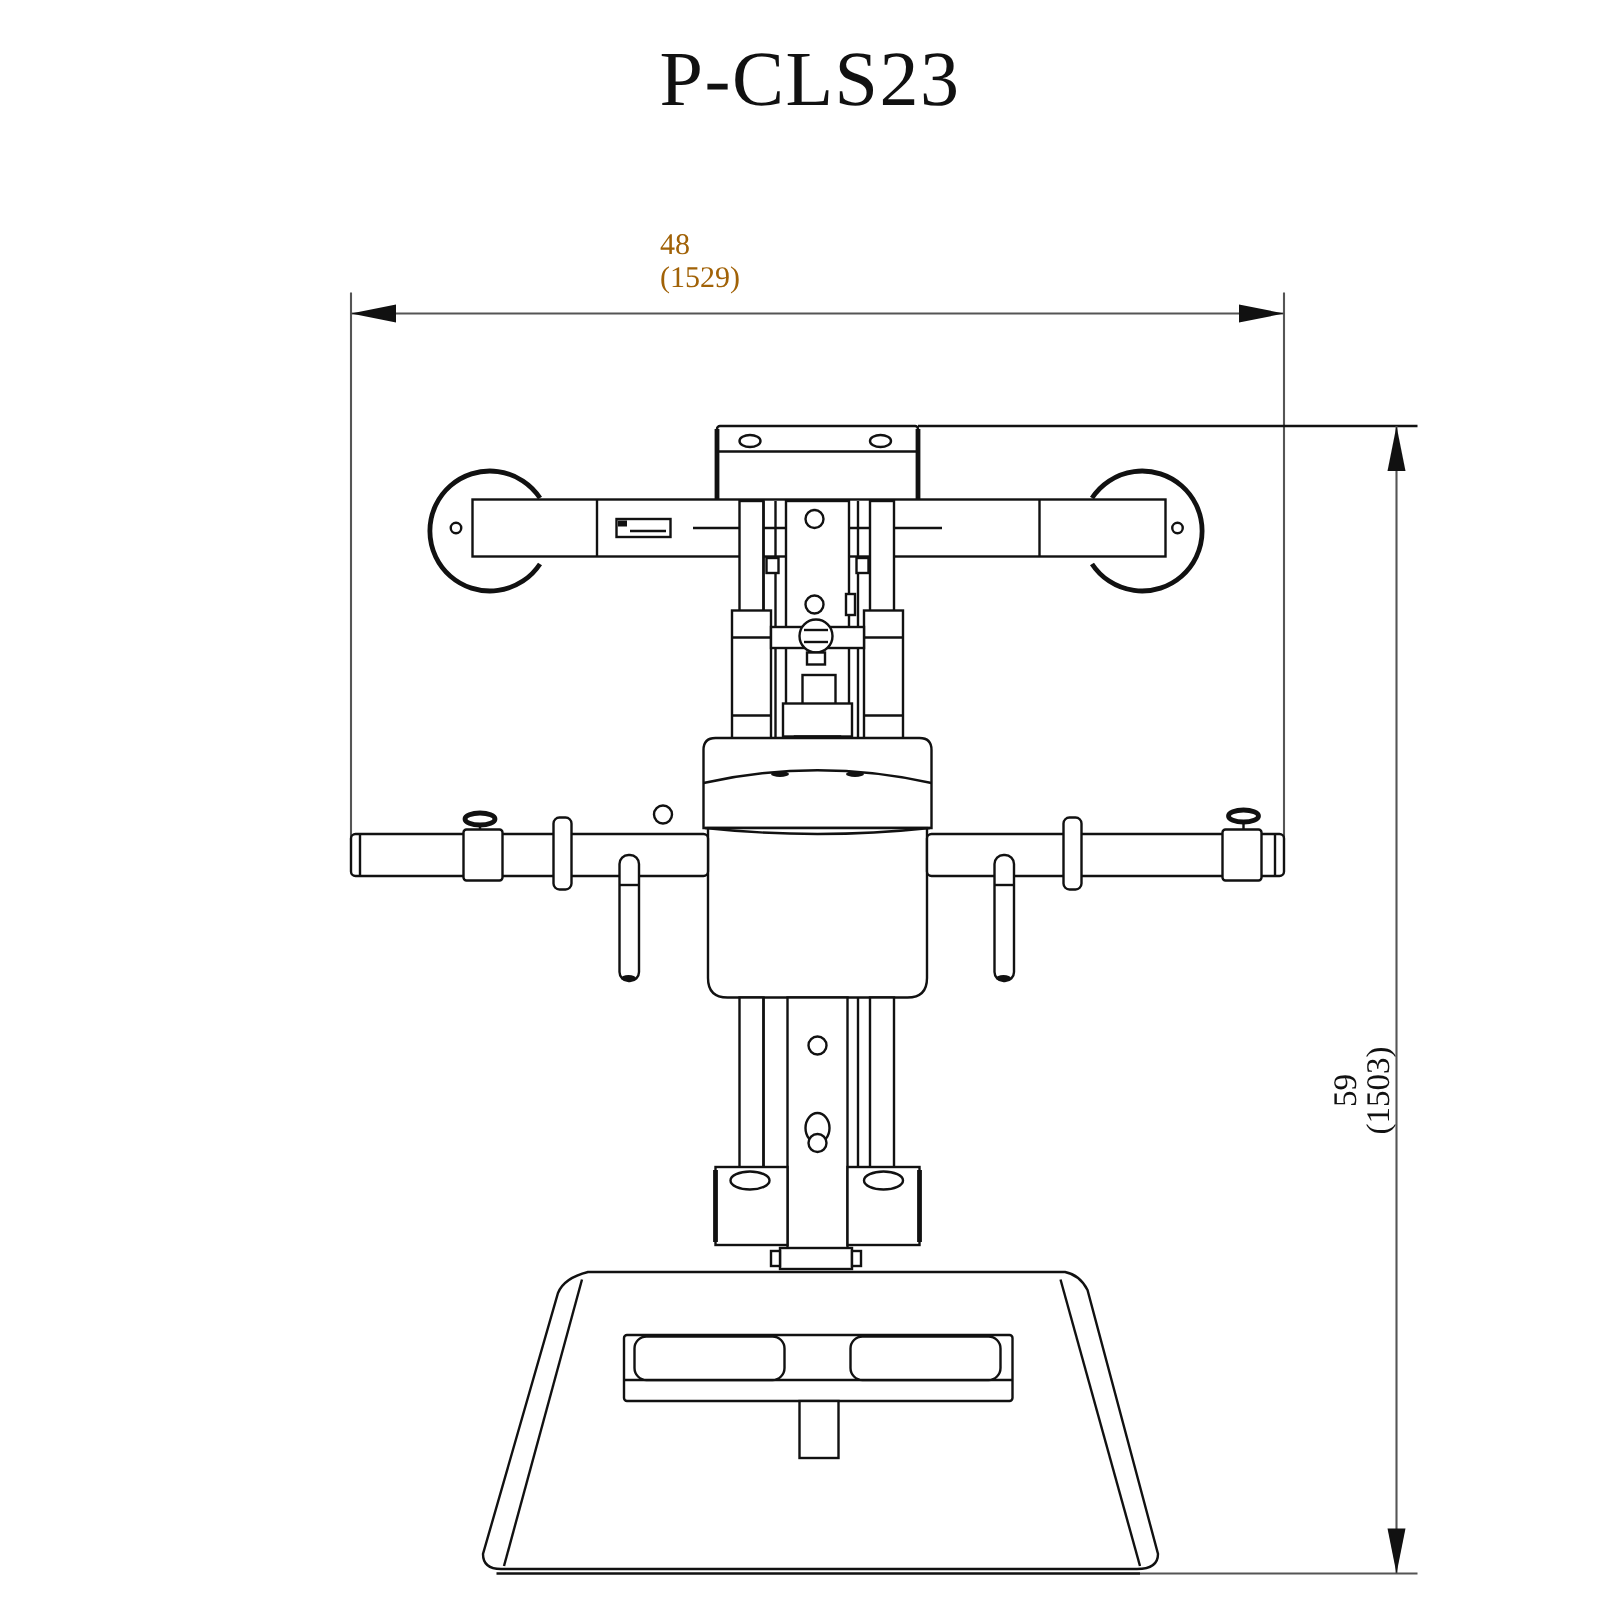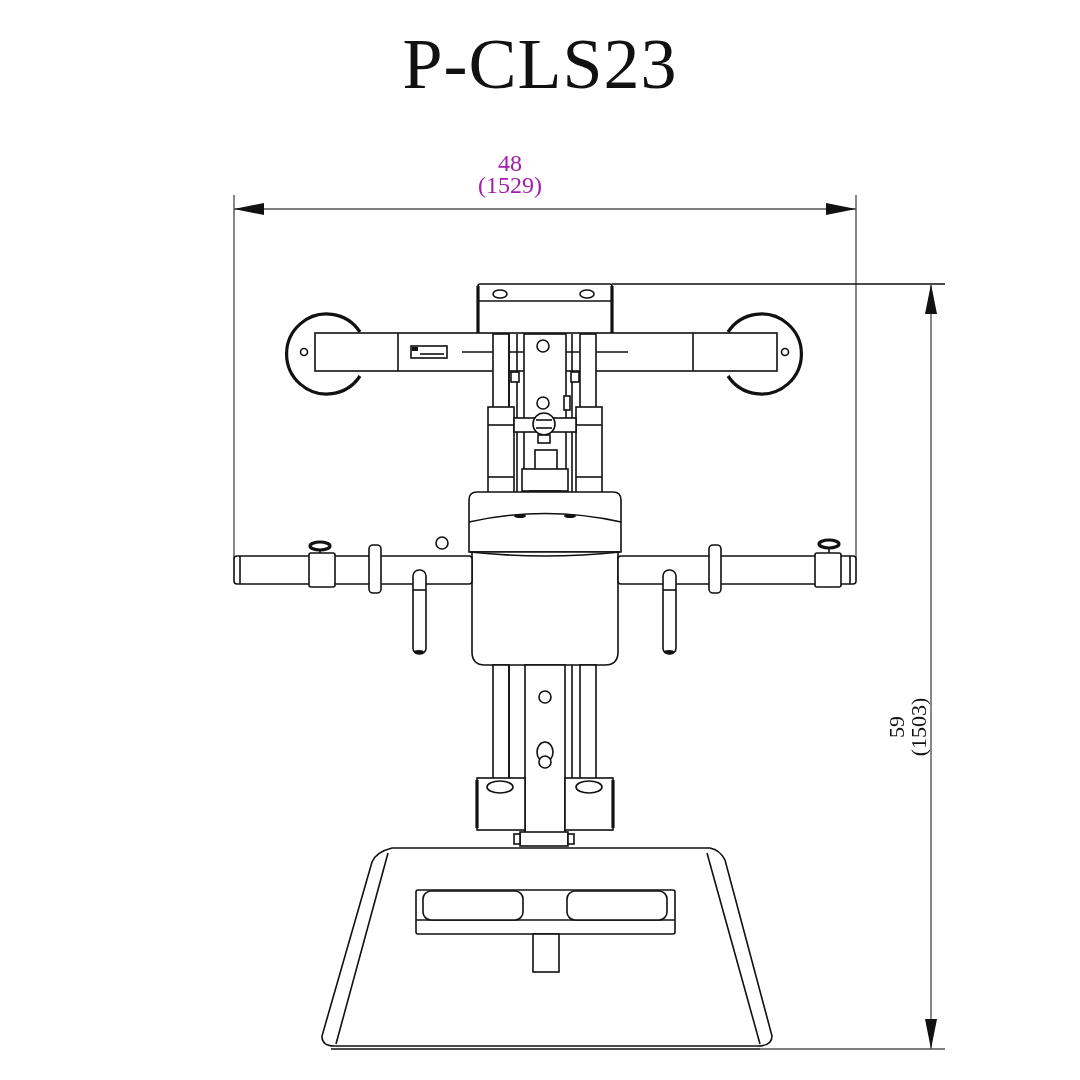--- a/index.html
+++ b/index.html
@@ -1,18 +1,18 @@
 <!DOCTYPE html>
 <html><head>
 <meta charset="utf-8">
 <style>
   html, body { margin:0; padding:0; background:#ffffff; }
   body { width:1080px; height:1080px; position:relative; overflow:hidden; font-family:"DejaVu Serif", serif; }
-  .title { position:absolute; left:0; top:28px; width:1080px; text-align:center; font-family:"Liberation Serif", "DejaVu Serif", serif; font-size:72px; letter-spacing:1px; color:#111; line-height:1; }
-  .dim-w { position:absolute; left:440px; top:152px; width:140px; text-align:center; font-family:"Liberation Serif", serif; font-size:24px; line-height:22px; color:#a21caf; }
+  .title { position:absolute; left:0; top:28px; width:1080px; text-align:center; font-family:"Liberation Serif", "DejaVu Serif", serif; font-size:52px; letter-spacing:1px; color:#111; line-height:1; }
+  .dim-w { position:absolute; left:440px; top:152px; width:140px; font-family:"Liberation Serif", serif; font-size:20px; line-height:22px; color:#a16207; }
   .dim-h { position:absolute; left:853px; top:705px; width:110px; text-align:center; font-family:"Liberation Serif", serif; font-size:22px; line-height:22px; color:#111; transform:rotate(-90deg); transform-origin:center center; }
   svg { position:absolute; left:0; top:0; }
   .l { fill:none; stroke:#111; stroke-width:1.6; }
   .t { fill:none; stroke:#111; stroke-width:3.2; }
   .g { fill:none; stroke:#555; stroke-width:1.4; }
   .w { fill:#fff; stroke:#111; stroke-width:1.6; }
   .k { fill:#111; stroke:none; }
 </style>
 </head>
 <body>

